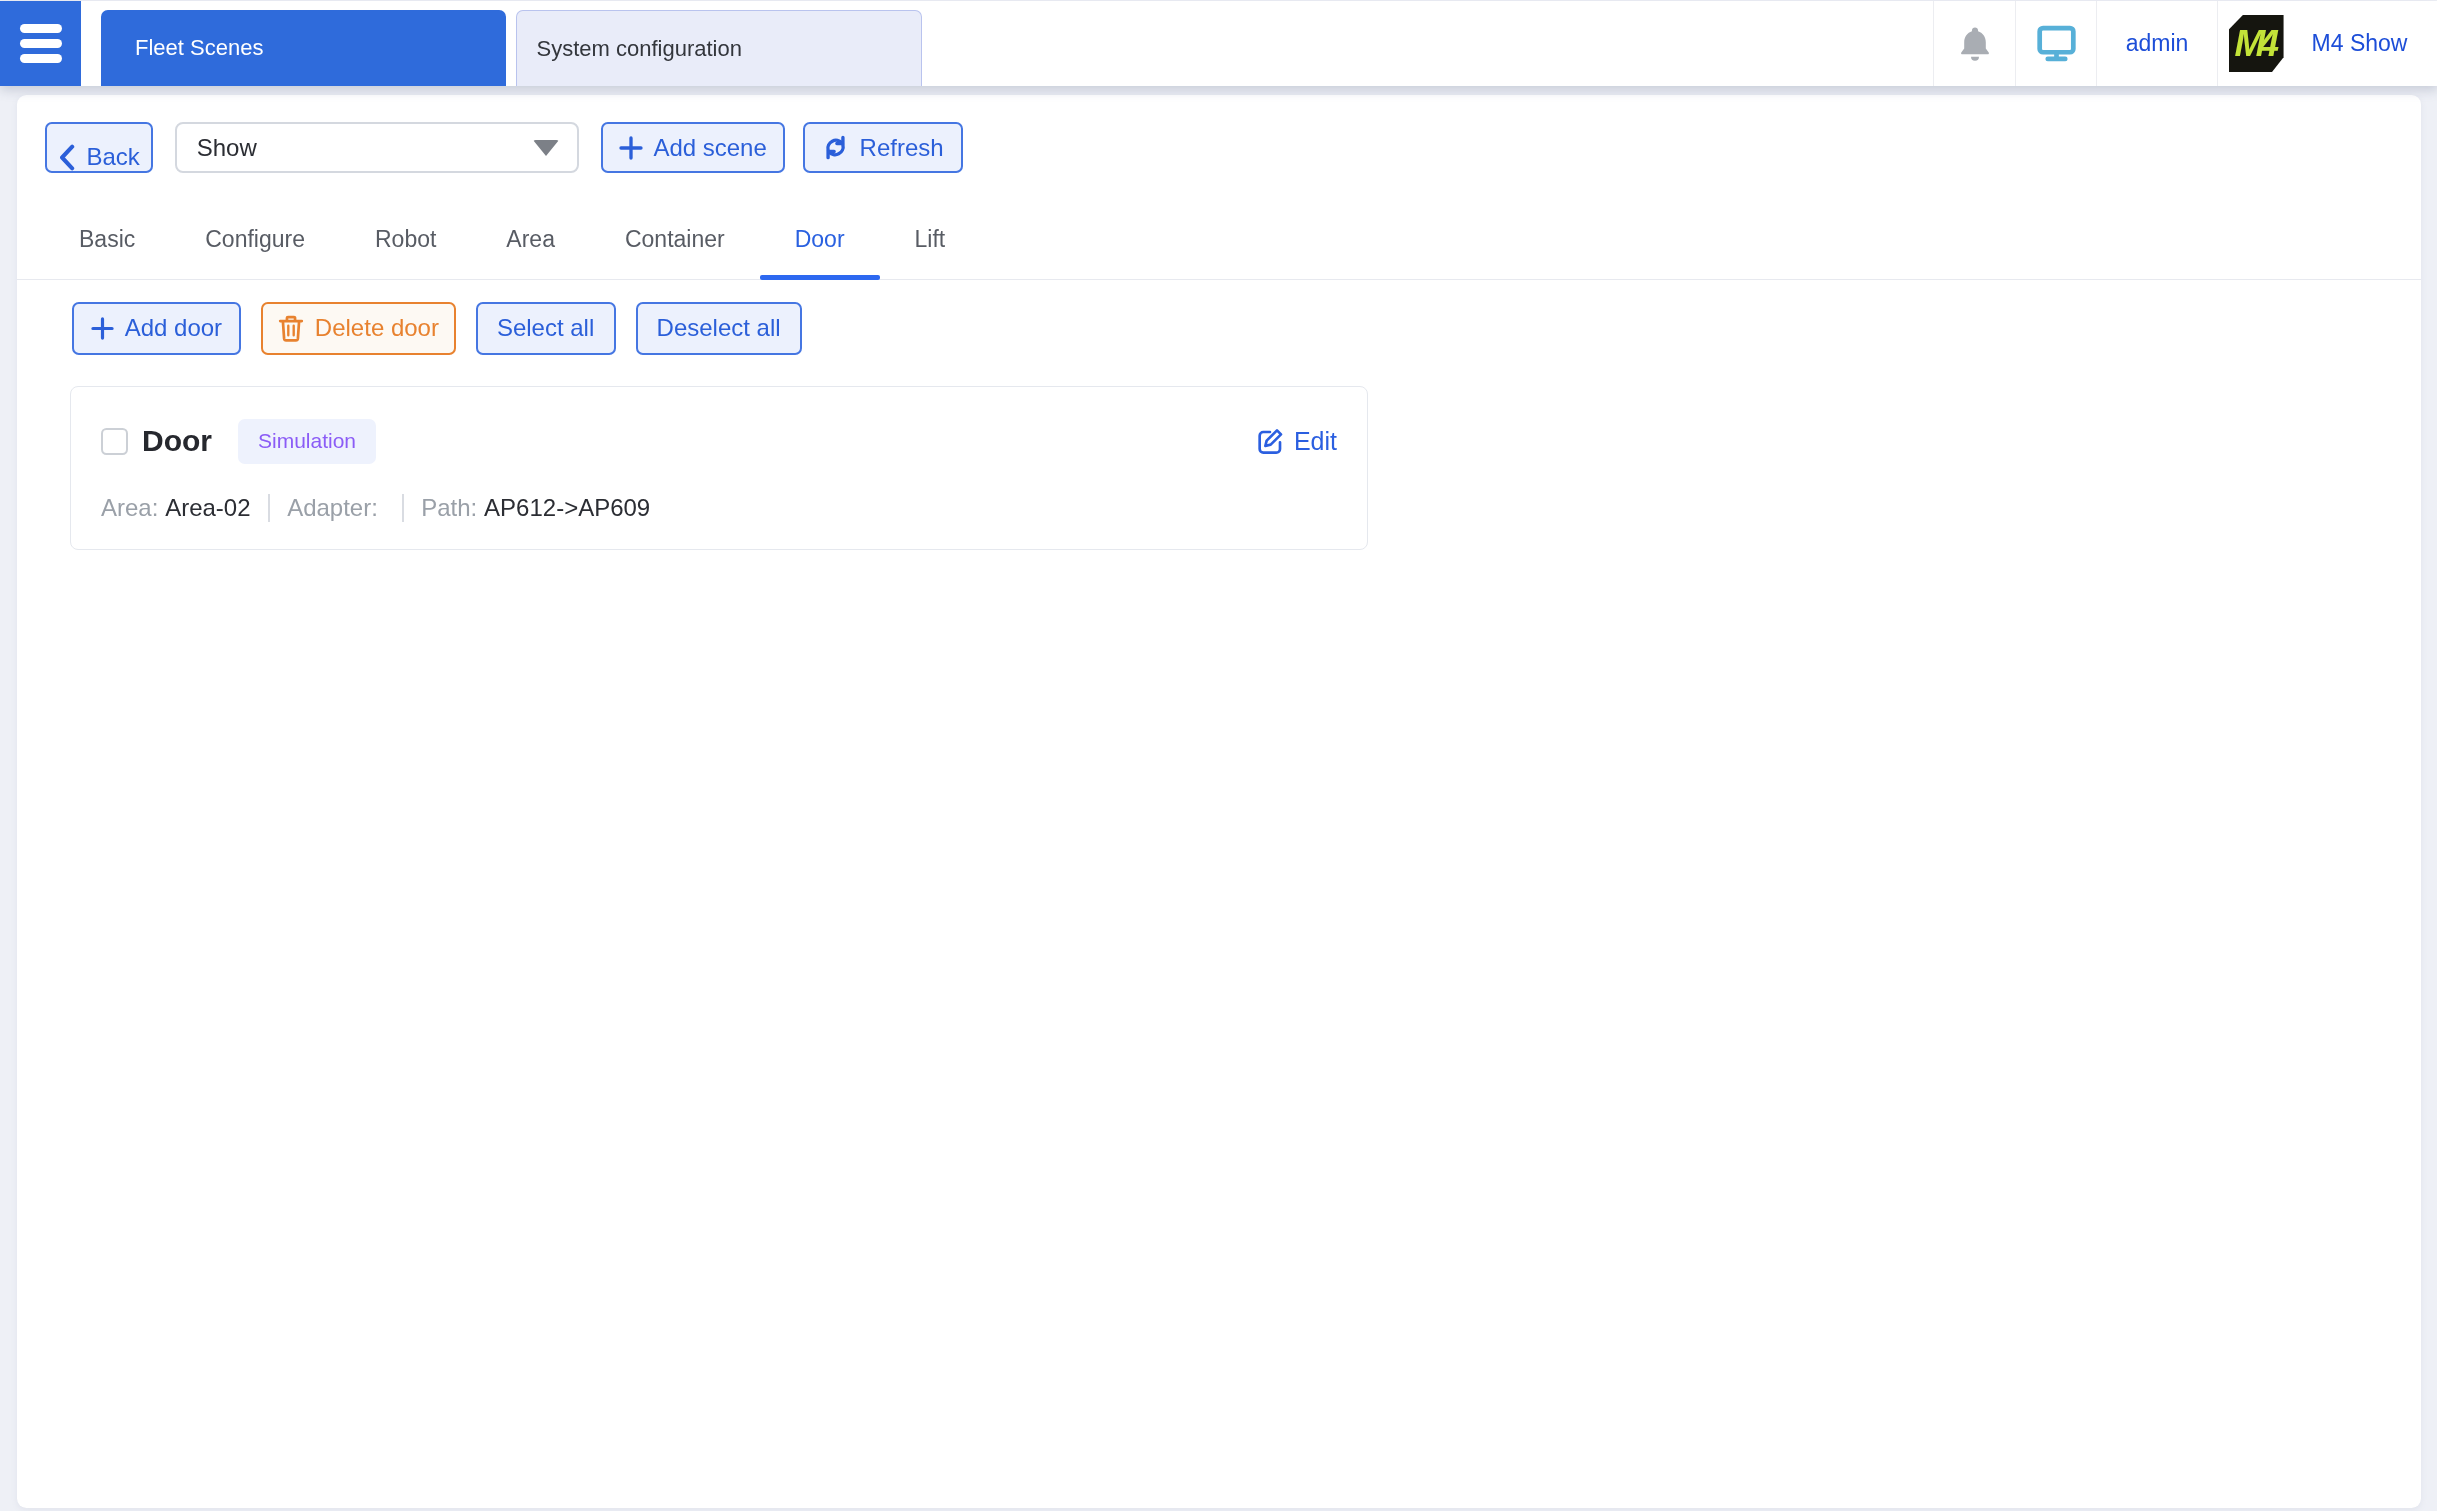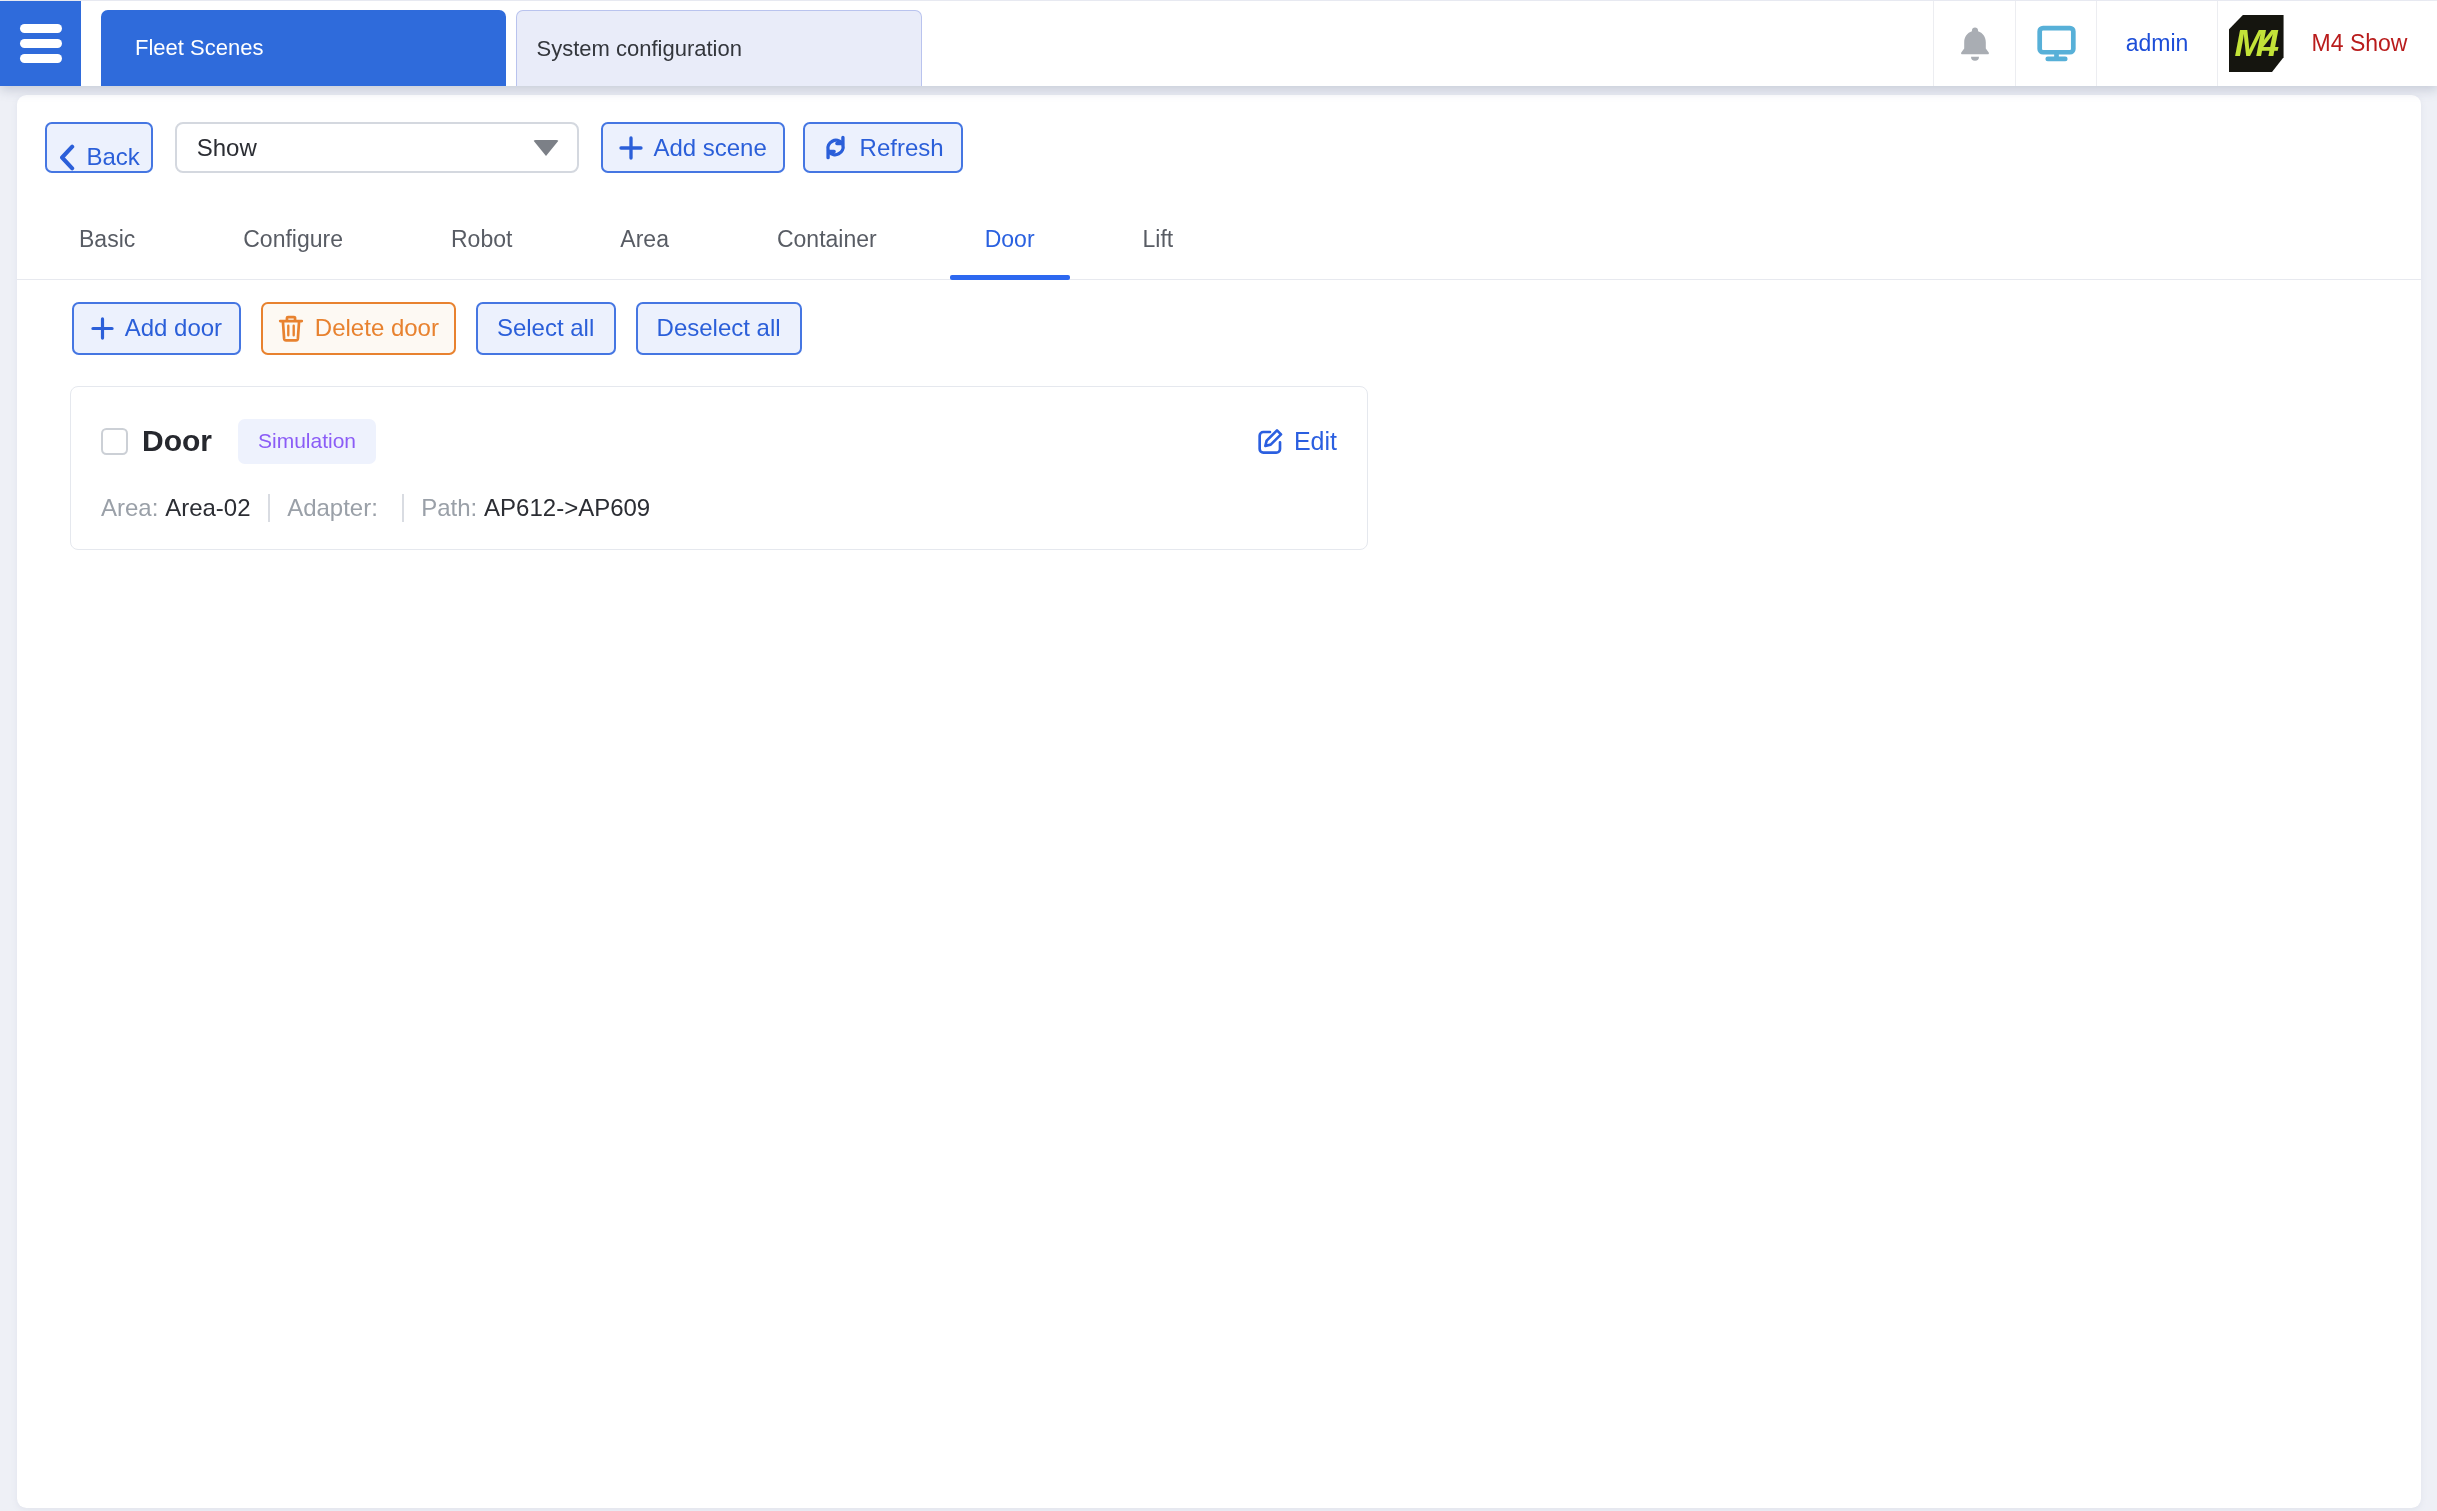--- a/index.html
+++ b/index.html
@@ -51,21 +51,21 @@
 
   .brand-logo {
     width: 55px; height: 57px; background: #15150f;
     clip-path: polygon(26% 0%, 100% 0%, 100% 74%, 79% 100%, 0% 100%, 0% 26%);
     display: flex; align-items: center; justify-content: center; flex: none;
   }
   .brand-logo span {
     color: #c3e338; font-size: 37px; font-weight: bold; font-style: italic;
     letter-spacing: -6.8px; padding-right: 5.4px;
   }
-  .brand-name { font-size: 23px; color: #b91c1c; white-space: nowrap; }
+  .brand-name { font-size: 23px; color: #1d4ed8; white-space: nowrap; }
 
   
   .panel {
     position: absolute; left: 17px; top: 95px; width: 2404px; height: 1413px;
     background: #ffffff; border-radius: 9.5px;
     box-shadow: 0 1.4px 6.8px rgba(120,130,160,0.10);
     overflow: hidden;
   }
 
   
@@ -90,21 +90,20 @@
   .caret-down {
     width: 0; height: 0; border-left: 13.5px solid transparent;
     border-right: 13.5px solid transparent; border-top: 16px solid #7c8087;
     border-radius: 2.7px;
   }
 
   
   .nav-tabs {
     display: flex; margin-top: 30px; padding: 0 27px;
     border-bottom: 1.4px solid #e7e9ef;
-    gap: 38px;
   }
   .nav-tab {
     padding: 23px 35px 26px; font-size: 23px; color: #585c64;
     cursor: pointer; position: relative; white-space: nowrap;
   }
   .nav-tab.active { color: #2a61e0; }
   .nav-tab.active::after {
     content: ""; position: absolute; left: 0; right: 0; bottom: -1.4px;
     height: 5.4px; background: #2d68f0; border-radius: 2px;
   }

